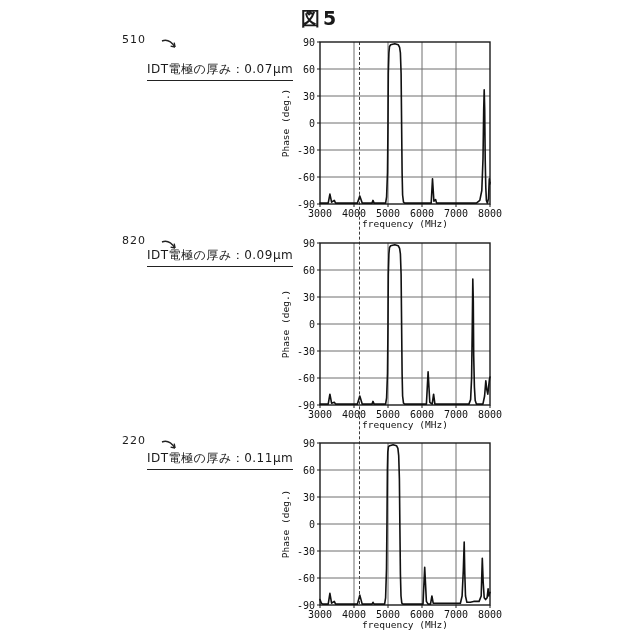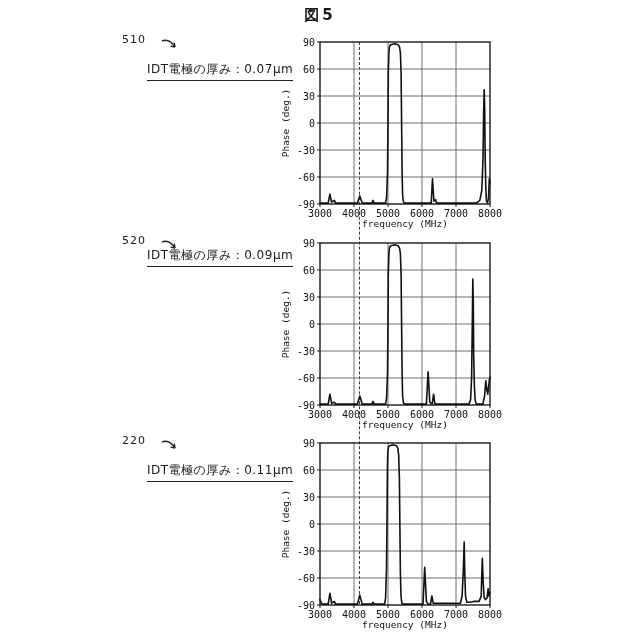--- a/index.html
+++ b/index.html
@@ -1,19 +1,19 @@
 <!DOCTYPE html>
 <html><head>
 <meta charset="utf-8">
 <style>
   html,body{margin:0;padding:0;background:#ffffff;}
   .figure{position:relative;width:640px;height:640px;background:#ffffff;overflow:hidden;
           font-family:"DejaVu Sans",sans-serif;color:#1a1a1a;}
   .title{position:absolute;top:6px;left:0;width:640px;text-align:center;
-         font-size:15px;font-weight:bold;letter-spacing:3px;}
+         font-size:19px;font-weight:bold;letter-spacing:3px;}
   .ref{position:absolute;left:122px;font-size:11px;letter-spacing:1px;}
   .arrow{position:absolute;left:160px;}
   .caption{position:absolute;left:147px;font-size:12px;letter-spacing:0.5px;
            border-bottom:1.2px solid #222;padding-bottom:2px;white-space:nowrap;}
   .chart{position:absolute;left:276px;z-index:1;}
   .dashline{position:absolute;left:359px;top:42px;height:562px;width:0;
             border-left:1.3px dashed #3a3a3a;z-index:0;}
   .tick{font-family:"DejaVu Sans Mono",monospace;font-size:10px;fill:#111;text-anchor:middle;}
   .yt{text-anchor:end;}
   .axlabel{font-family:"DejaVu Sans Mono",monospace;font-size:9.5px;fill:#111;text-anchor:middle;}
@@ -70,21 +70,21 @@
         <text x="39" y="146.5" class="tick yt">-60</text>
         <line x1="41" y1="170" x2="44" y2="170" stroke="#1a1a1a" stroke-width="1"></line>
         <text x="39" y="173.5" class="tick yt">-90</text>
         <text x="129" y="193" class="axlabel">frequency (MHz)</text>
         <text x="13" y="89" class="axlabel" transform="rotate(-90 13 89)">Phase (deg.)</text>
         <polyline points="44.0,169.1 52.2,169.1 53.9,160.1 55.6,168.2 58.3,166.4 59.6,169.1 81.4,169.1 83.8,161.9 86.2,169.1 96.0,169.1 97.0,166.4 98.1,169.1 109.6,169.1 110.6,162.8 111.5,138.5 112.0,89.0 112.3,39.5 112.9,18.8 113.5,12.5 114.7,10.7 118.8,9.8 122.2,10.7 123.6,13.4 124.4,18.8 125.1,39.5 125.6,89.0 126.1,138.5 126.6,161.0 127.5,168.2 128.7,169.1 155.2,169.1 156.5,144.8 157.9,167.3 159.6,165.5 160.6,169.1 200.4,169.1 203.8,166.4 205.8,156.5 207.0,125.0 207.7,75.5 208.2,55.7 208.7,75.5 209.2,125.0 209.8,153.8 210.4,166.4 211.4,169.1 212.5,164.6 213.3,144.8 213.7,150.2 214.0,148.4" fill="none" stroke="#111111" stroke-width="1.6" stroke-linejoin="round" stroke-linecap="round"></polyline>
       </svg>
   </div>
 
   <div>
-    <div class="ref" style="top:234px">520</div>
+    <div class="ref" style="top:234px">820</div>
     <svg class="arrow" style="top:238px" width="22" height="16" viewBox="0 0 22 16">
       <path d="M2 4 Q 9 1 15 10" fill="none" stroke="#222" stroke-width="1.4"></path>
       <path d="M15 10 L10.6 9.1 M15 10 L14.2 5.6" fill="none" stroke="#222" stroke-width="1.4"></path>
     </svg>
     <div class="caption" style="top:247px">IDT電極の厚み：0.09μm</div>
     <svg class="chart" style="top:235px" width="228" height="204">
         <line x1="78" y1="8" x2="78" y2="170" stroke="#6e6e6e" stroke-width="1"></line>
         <line x1="112" y1="8" x2="112" y2="170" stroke="#6e6e6e" stroke-width="1"></line>
         <line x1="146" y1="8" x2="146" y2="170" stroke="#6e6e6e" stroke-width="1"></line>
         <line x1="180" y1="8" x2="180" y2="170" stroke="#6e6e6e" stroke-width="1"></line>
@@ -125,21 +125,21 @@
         <polyline points="44.0,169.1 52.2,169.1 53.9,159.2 55.6,168.2 58.3,167.3 59.6,169.1 81.4,169.1 83.8,161.0 86.2,169.1 96.0,169.1 97.0,166.4 98.1,169.1 109.6,169.1 110.6,162.8 111.5,138.5 112.0,89.0 112.3,39.5 112.9,18.8 113.5,12.5 114.7,10.7 118.8,9.8 122.2,10.7 123.6,13.4 124.4,18.8 125.1,39.5 125.6,89.0 126.1,138.5 126.6,161.0 127.5,168.2 128.7,169.1 150.4,169.1 152.1,136.7 153.8,167.3 156.2,169.1 157.6,159.2 158.9,169.1 192.9,169.1 194.6,164.6 195.6,143.0 196.3,89.0 196.8,44.0 197.3,66.5 197.7,120.5 198.4,152.0 199.2,165.5 200.4,169.1 206.9,169.1 208.6,161.0 209.8,145.7 210.8,154.7 211.8,159.2 212.8,150.2 213.5,143.9 214.0,142.1" fill="none" stroke="#111111" stroke-width="1.6" stroke-linejoin="round" stroke-linecap="round"></polyline>
       </svg>
   </div>
 
   <div>
     <div class="ref" style="top:434px">220</div>
     <svg class="arrow" style="top:438px" width="22" height="16" viewBox="0 0 22 16">
       <path d="M2 4 Q 9 1 15 10" fill="none" stroke="#222" stroke-width="1.4"></path>
       <path d="M15 10 L10.6 9.1 M15 10 L14.2 5.6" fill="none" stroke="#222" stroke-width="1.4"></path>
     </svg>
-    <div class="caption" style="top:462px">IDT電極の厚み：0.11μm</div>
+    <div class="caption" style="top:450px">IDT電極の厚み：0.11μm</div>
     <svg class="chart" style="top:435px" width="228" height="204">
         <line x1="78" y1="8" x2="78" y2="170" stroke="#6e6e6e" stroke-width="1"></line>
         <line x1="112" y1="8" x2="112" y2="170" stroke="#6e6e6e" stroke-width="1"></line>
         <line x1="146" y1="8" x2="146" y2="170" stroke="#6e6e6e" stroke-width="1"></line>
         <line x1="180" y1="8" x2="180" y2="170" stroke="#6e6e6e" stroke-width="1"></line>
         <line x1="44" y1="35" x2="214" y2="35" stroke="#6e6e6e" stroke-width="1"></line>
         <line x1="44" y1="62" x2="214" y2="62" stroke="#6e6e6e" stroke-width="1"></line>
         <line x1="44" y1="89" x2="214" y2="89" stroke="#6e6e6e" stroke-width="1"></line>
         <line x1="44" y1="116" x2="214" y2="116" stroke="#6e6e6e" stroke-width="1"></line>
         <line x1="44" y1="143" x2="214" y2="143" stroke="#6e6e6e" stroke-width="1"></line>

